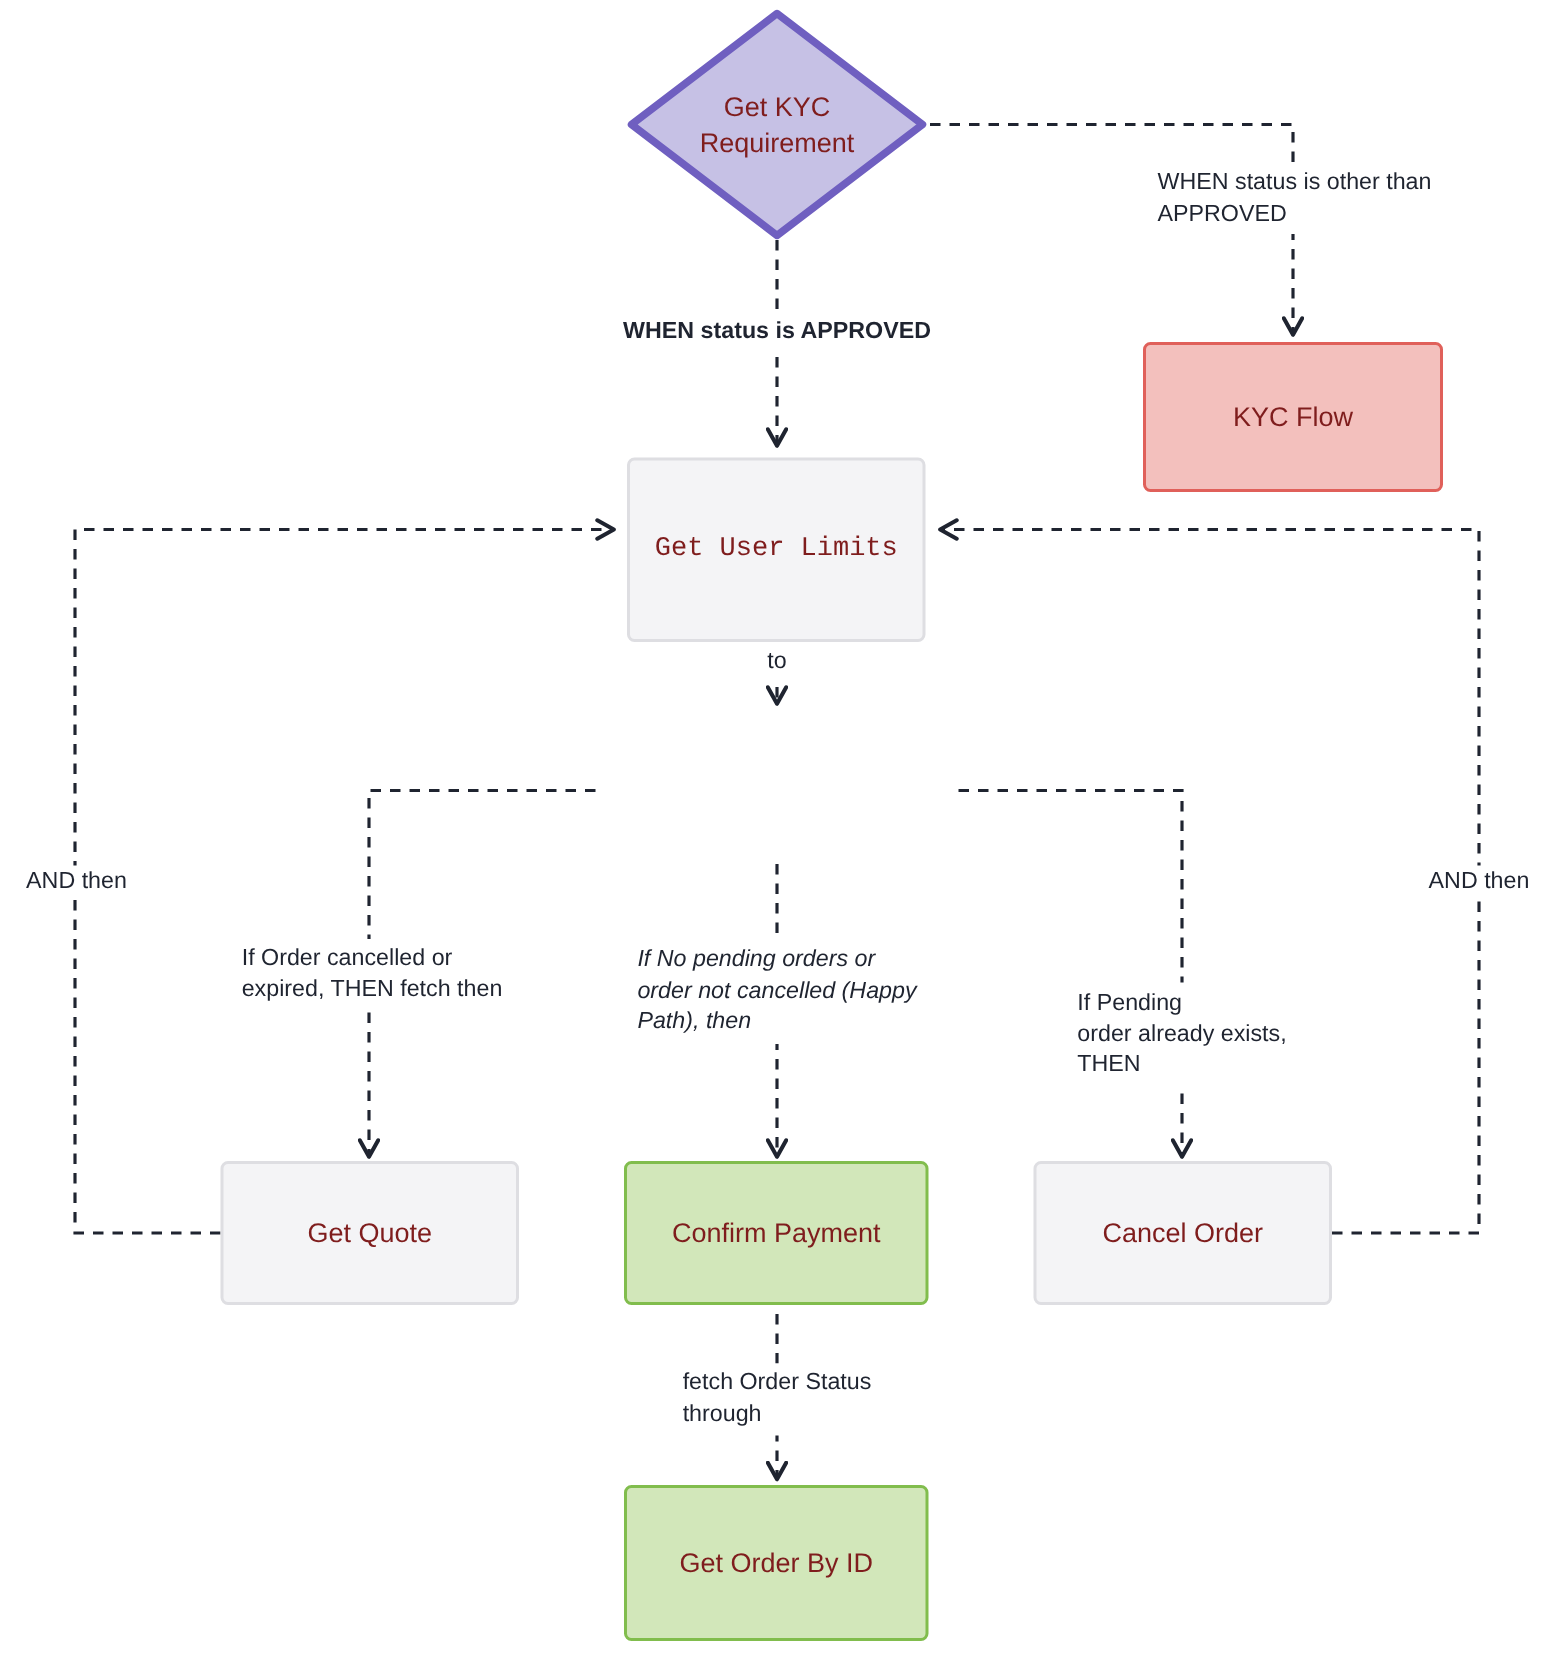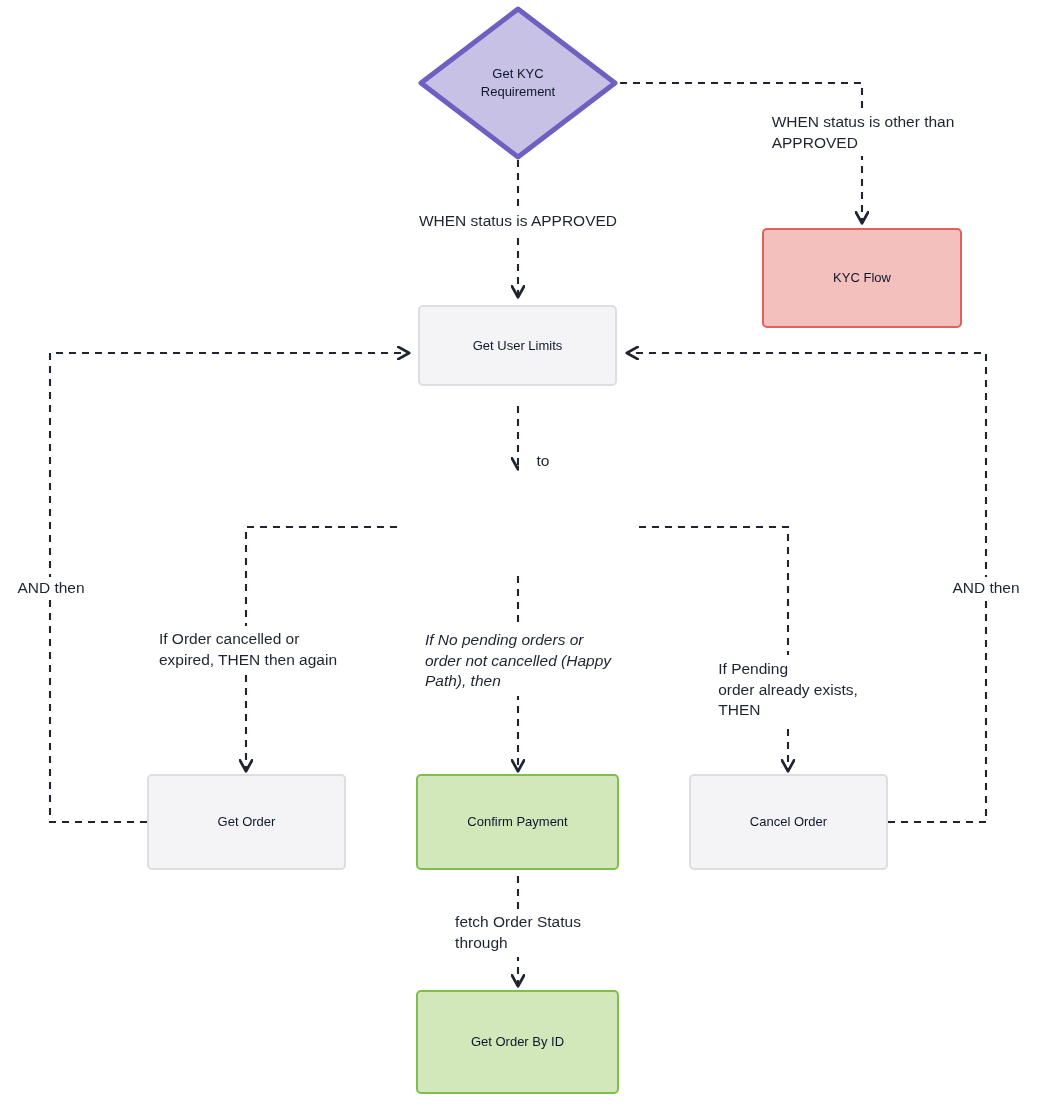--- a/index.html
+++ b/index.html
@@ -24,23 +24,23 @@
     width: 1044px;
     height: 1112px;
   }
   .node {
     position: absolute;
     box-sizing: border-box;
     display: flex;
     align-items: center;
     justify-content: center;
     text-align: center;
-    font-size: 13px;
+    font-size: 18px;
     line-height: 1.35;
-    color: #0f172a;
+    color: #7f1d1d;
     z-index: 3;
   }
   .node-rect {
     border-radius: 5px;
     border-style: solid;
     border-width: 2px;
     align-items: center;
   }
   .rect-gray {
     background: #f4f4f6;
@@ -123,50 +123,50 @@
       <polygon points="101,4 198,78 101,152 4,78" fill="#c6c1e5" stroke="#6f5fc0" stroke-width="5" stroke-linejoin="round"></polygon>
     </svg>
     <span class="diamond-label" style="white-space:pre-line;">Get KYC
 Requirement</span>
   </div>
 
   <div class="node node-rect rect-red" style="left:762px; top:228px; width:200px; height:100px;">
     <span>KYC Flow</span>
   </div>
 
-  <div class="node node-rect rect-gray" style="left:418px; top:305px; width:199px; height:81px;">
+  <div class="node node-rect rect-gray" style="left:418px; top:305px; width:199px; height:123px;font-family:Liberation Mono, monospace;">
     <span>Get User Limits</span>
   </div>
 
 
   <div class="node node-rect rect-gray" style="left:147px; top:774px; width:199px; height:96px;">
-    <span>Get Order</span>
+    <span>Get Quote</span>
   </div>
 
   <div class="node node-rect rect-green" style="left:416px; top:774px; width:203px; height:96px;">
     <span>Confirm Payment</span>
   </div>
 
   <div class="node node-rect rect-green" style="left:416px; top:990px; width:203px; height:104px;">
     <span>Get Order By ID</span>
   </div>
 
   <div class="node node-rect rect-gray" style="left:689px; top:774px; width:199px; height:96px;">
     <span>Cancel Order</span>
   </div>
 
-  <div class="edge-label" style="left:390px; top:209px; width:256px; height:24px;">WHEN status is APPROVED</div>
+  <div class="edge-label" style="left:390px; top:209px; width:256px; height:24px;font-weight:bold;">WHEN status is APPROVED</div>
 
   <div class="edge-label" style="left:724px; top:110px; width:278px; height:46px;">WHEN status is other than
 APPROVED</div>
 
-  <div class="edge-label" style="left:519px; top:430px; width:48px; height:22px;margin-top:20px;">to</div>
+  <div class="edge-label" style="left:494px; top:430px; width:48px; height:22px;">to</div>
 
   <div class="edge-label" style="left:140px; top:626px; width:216px; height:48px;">If Order cancelled or
-expired, THEN then again</div>
+expired, THEN fetch then</div>
 
   <div class="edge-label" style="left:399px; top:626px; width:238px; height:70px;font-style:italic;">If No pending orders or
 order not cancelled (Happy
 Path), then</div>
 
   <div class="edge-label" style="left:694px; top:626px; width:188px; height:70px;margin-top:29px;">If Pending
 order already exists,
 THEN</div>
 
   <div class="edge-label" style="left:5px; top:577px; width:92px; height:22px;">AND then</div>

